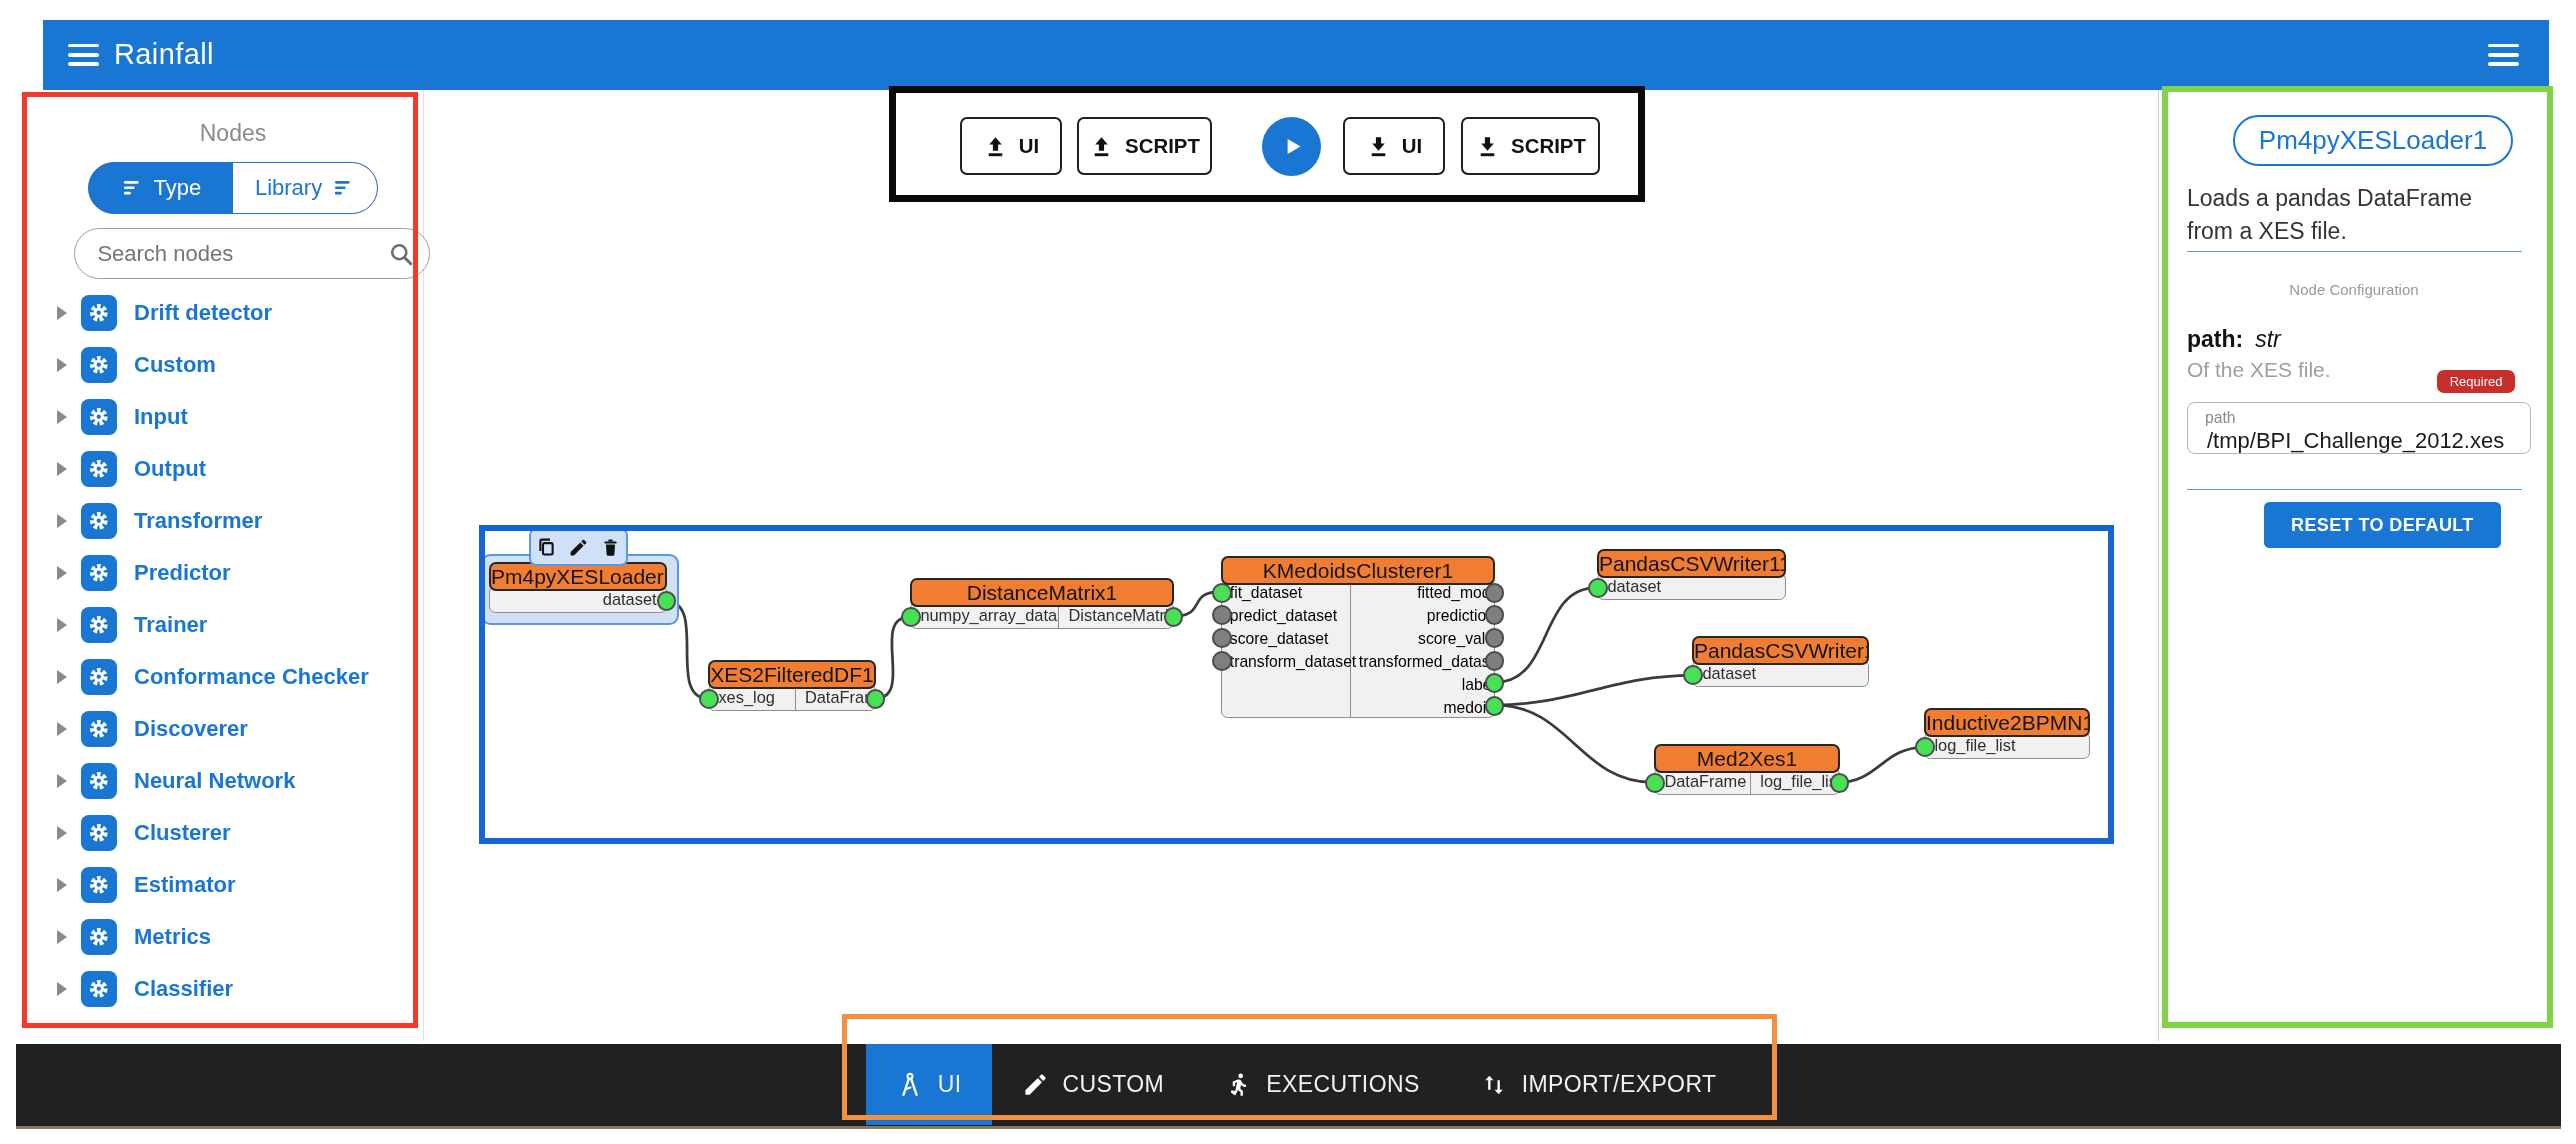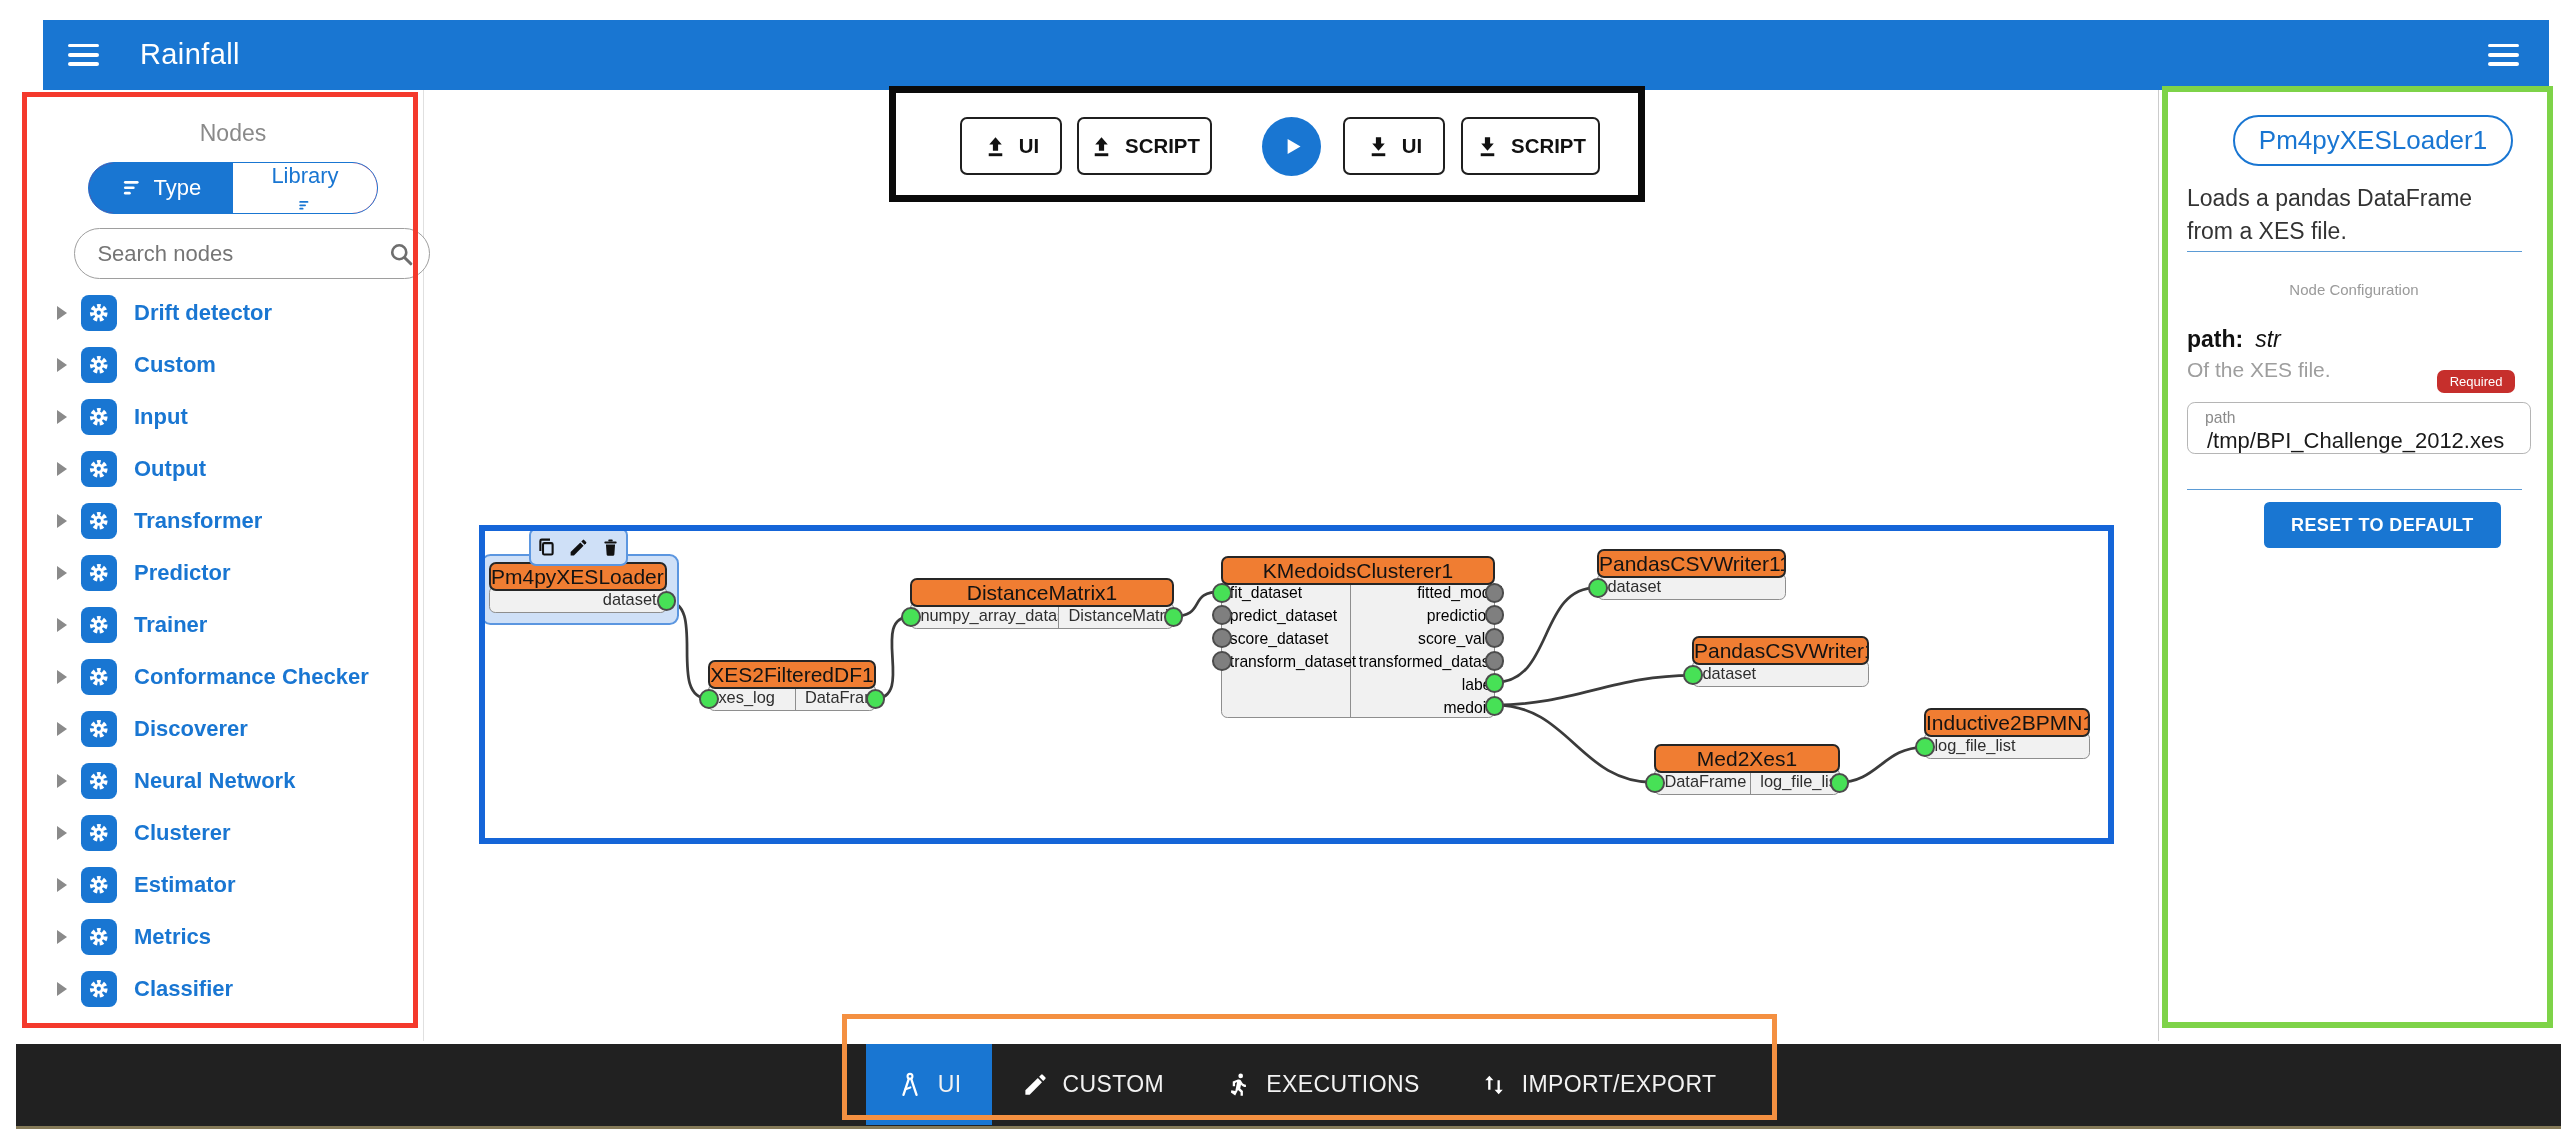--- a/index.html
+++ b/index.html
@@ -4,31 +4,31 @@
 <style>
   html,body{margin:0;padding:0;background:#ffffff;}
   #stage{position:relative;width:2576px;height:1144px;background:#ffffff;overflow:hidden;
          font-family:"Liberation Sans","DejaVu Sans",sans-serif;-webkit-font-smoothing:antialiased;}
   .abs{position:absolute;}
 
   
   #appbar{left:43px;top:19.6px;width:2506px;height:70px;background:#1976d2;display:flex;align-items:center;}
   .burger{width:31px;height:22px;display:flex;flex-direction:column;justify-content:space-between;cursor:pointer;}
   .burger span{display:block;height:3.9px;border-radius:2.3px;background:#ffffff;}
-  #appbar .title{color:#ffffff;font-size:29px;margin-left:41px;letter-spacing:0.4px;}
+  #appbar .title{color:#ffffff;font-size:29px;margin-left:15px;letter-spacing:0.4px;}
   #burger-left{margin-left:25px;}
   #burger-right{position:absolute;right:30px;top:24px;}
 
   
   #sidebar{left:43px;top:90px;width:380px;height:951px;background:#ffffff;border-right:1.6px solid #e0e0e0;}
   #sidebar-title{width:100%;text-align:center;top:30px;font-size:23px;color:#8a8a8a;}
   #type-toggle{left:45px;top:72px;width:288px;height:50px;border:1.6px solid #1976d2;border-radius:27px;display:flex;overflow:hidden;background:#be185d;}
   .seg{flex:1;display:flex;align-items:center;justify-content:center;gap:9.4px;font-size:22px;font-weight:500;cursor:pointer;}
   .seg.active{background:#1976d2;color:#ffffff;}
-  .seg.inactive{background:#ffffff;color:#1976d2;flex-direction:column;}
+  .seg.inactive{background:#ffffff;color:#1976d2;}
   #search-wrap{left:31px;top:138px;width:354px;height:49px;border:1.6px solid #9e9e9e;border-radius:26px;display:flex;align-items:center;background:#fff;}
   #search-input{border:none;outline:none;flex:1;font-size:22px;color:#444;margin-left:20.4px;background:transparent;font-family:inherit;}
   #search-input::placeholder{color:#757575;}
   #search-icon{margin-right:17px;flex:0 0 auto;}
   #node-list{left:0;top:197px;width:100%;}
   .nrow{display:flex;align-items:center;height:52px;cursor:pointer;}
   .caret{width:0;height:0;border-top:7.8px solid transparent;border-bottom:7.8px solid transparent;border-left:10.2px solid #8a8a8a;margin-left:14px;}
   .gearbox{width:36px;height:36px;border-radius:7.8px;background:#1976d2;margin-left:14px;display:flex;align-items:center;justify-content:center;}
   .nrow .lbl{margin-left:17px;font-size:22px;font-weight:700;color:#1976d2;}
 

